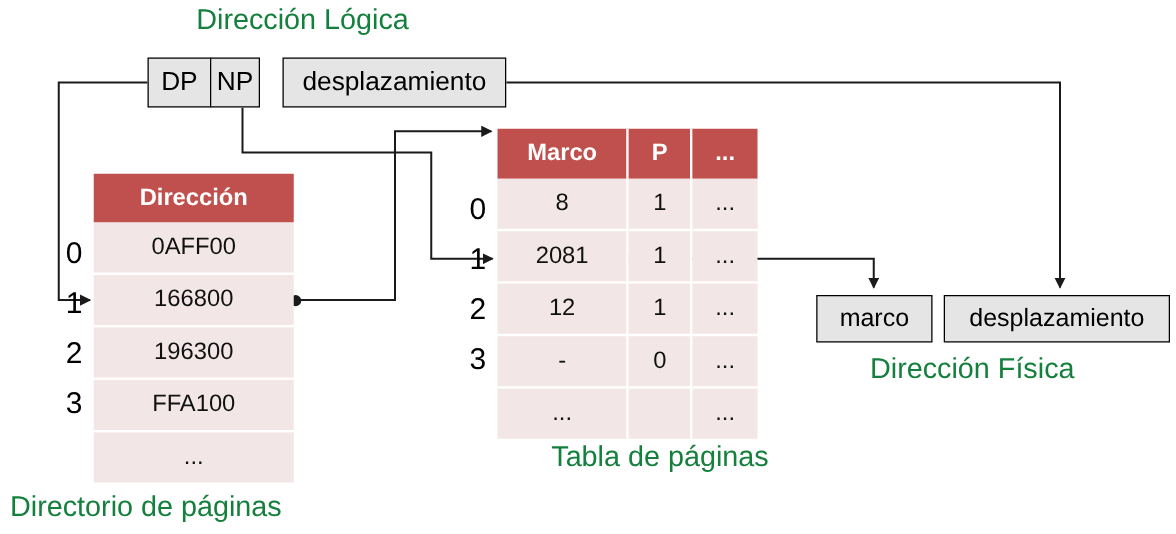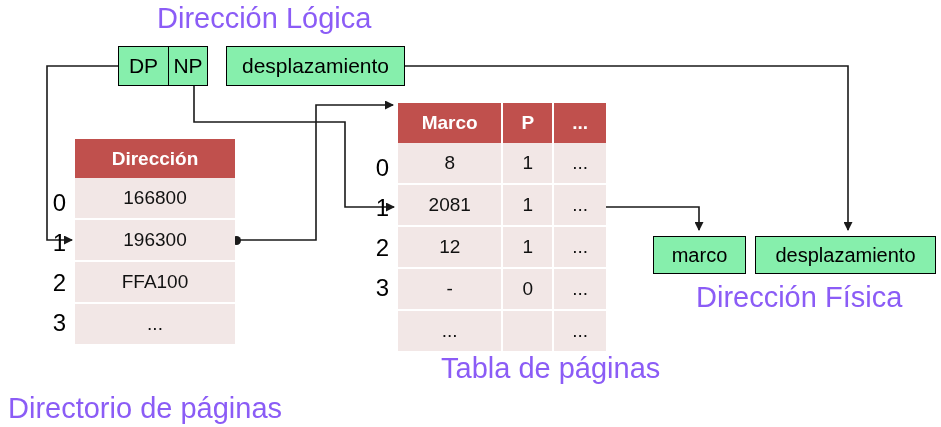--- a/index.html
+++ b/index.html
@@ -2,28 +2,28 @@
 <html><head>
 <meta charset="utf-8">
 <style>
   html,body{margin:0;padding:0;background:#ffffff;}
   body{width:941px;height:427px;position:relative;overflow:hidden;
        font-family:"Liberation Sans","DejaVu Sans",sans-serif;}
   .stage{position:absolute;left:0;top:0;width:941px;height:427px;}
   .svg-layer{position:absolute;left:0;top:0;width:941px;height:427px;}
 
   
-  .title{position:absolute;color:#8b5cf6;font-size:29px;white-space:nowrap;}
+  .title{position:absolute;color:#15803d;font-size:23px;white-space:nowrap;}
   #title-logica{left:157px;top:2px;}
   #title-fisica{left:696px;top:281px;text-align:right;}
   #title-tabla{left:393px;top:352px;margin-left:48px;}
   #title-directorio{left:8px;top:392px;}
 
   
-  .ybox{position:absolute;background:#86efac;border:1.4px solid #000;
+  .ybox{position:absolute;background:#e5e5e5;border:1.4px solid #000;
         box-sizing:border-box;display:flex;align-items:center;
         justify-content:center;font-size:21px;color:#000;white-space:nowrap;}
   #box-dp{left:118px;top:46px;width:51px;height:40px;}
   #box-np{left:168px;top:46px;width:40px;height:40px;}
   #box-desp{left:226px;top:46px;width:179px;height:40px;}
   #box-marco{left:653px;top:236px;width:93px;height:38px;font-size:20px;}
   #box-desp-fis{left:755px;top:236px;width:181px;height:38px;font-size:20px;}
 
   
   .tbl{position:absolute;border-collapse:separate;border-spacing:0;}
@@ -93,20 +93,23 @@
   <div class="ybox" id="box-desp-fis">desplazamiento</div>
 
   <table class="tbl" id="tbl-dir">
     <thead>
       <tr>
         <th class="th-cell" style="width:160px;">Dirección</th>
       </tr>
     </thead>
     <tbody>
       <tr>
+        <td class="td-cell">0AFF00</td>
+      </tr>
+      <tr>
         <td class="td-cell">166800</td>
       </tr>
       <tr>
         <td class="td-cell">196300</td>
       </tr>
       <tr>
         <td class="td-cell">FFA100</td>
       </tr>
       <tr>
         <td class="td-cell" style="border-bottom:none;">...</td>

